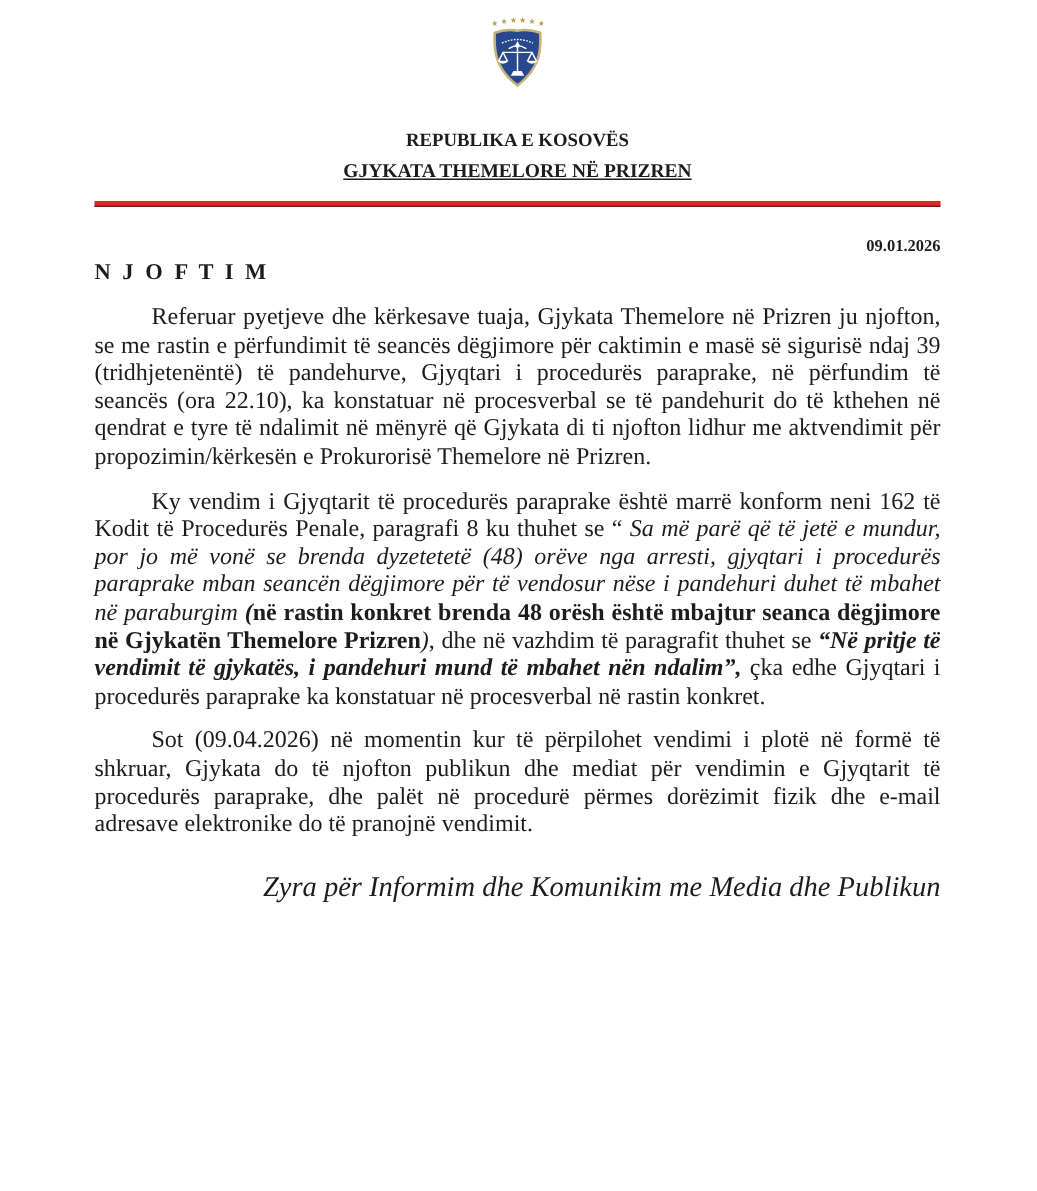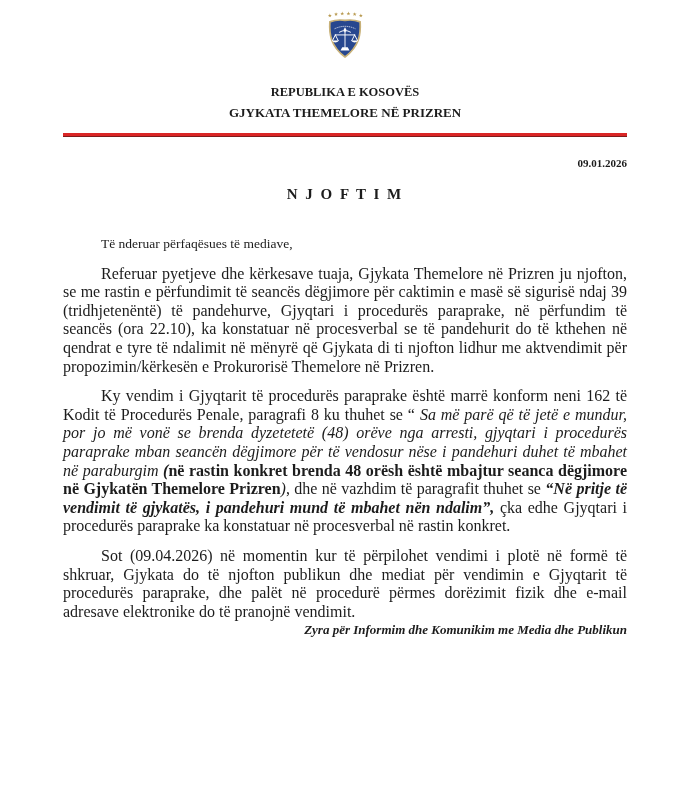--- a/index.html
+++ b/index.html
@@ -9,31 +9,31 @@
     color:#1c1c1c;
     -webkit-font-smoothing:antialiased;
   }
   .page{box-sizing:border-box;width:691px;height:650px;padding:7px 64px 0 63px;}
   .logo-wrap{text-align:center;margin:0 0 14px 0;}
   .logo-wrap svg{display:inline-block;}
   .letterhead{text-align:center;line-height:14px;}
   .lh-line{font-size:12.5px;}
   .lh-bold{font-weight:bold;}
   .lh-group2{margin-top:7px;}
-  .lh-court{font-size:13px;}
+  .lh-court{font-size:13px;text-decoration:underline;}
   .red-rule{margin-top:13px;height:3px;border-bottom:1px solid #7e1b1b;}
   .date-row{margin-top:17px;text-align:right;font-weight:bold;font-size:11px;line-height:18px;}
-  .doc-title{margin-top:13px;text-align:center;font-weight:bold;font-size:15px;letter-spacing:2px;line-height:19px;}
+  .doc-title{text-align:left;font-weight:bold;font-size:15px;letter-spacing:2px;line-height:19px;}
   .salutation{margin:31px 0 0 0;text-indent:38px;font-size:13.5px;line-height:18.6px;}
   .para{margin:11px 0 0 0;text-align:justify;text-indent:38px;font-size:16px;line-height:18.6px;}
   .seg-r{font-style:normal;font-weight:normal;}
   .seg-i{font-style:italic;}
   .seg-b{font-weight:bold;}
   .seg-bi{font-weight:bold;font-style:italic;}
-  .signature{text-align:right;font-weight:bold;font-style:italic;font-size:13px;line-height:18px;}
+  .signature{margin-top:23px;text-align:right;font-weight:normal;font-style:italic;font-size:19px;line-height:18px;}
 </style>
 </head>
 <body>
 
 <div class="page">
 
   <div class="logo-wrap">
     <svg width="62" height="60" viewBox="0 0 90 78" aria-hidden="true">
       <defs>
         <polygon id="star" points="0,-3 0.71,-0.97 2.85,-0.93 1.14,0.37 1.76,2.43 0,1.2 -1.76,2.43 -1.14,0.37 -2.85,-0.93 -0.71,-0.97"></polygon>
@@ -74,21 +74,20 @@
       <div class="lh-line lh-bold lh-court">GJYKATA THEMELORE NË PRIZREN</div>
     </div>
   </div>
 
   <div class="red-rule" style="background: rgb(218, 38, 38);"></div>
 
   <div class="date-row">09.01.2026</div>
 
   <div class="doc-title">N J O F T I M</div>
 
-  <p class="salutation">Të nderuar përfaqësues të mediave,</p>
 
   <p class="para"><span class="seg-r">Referuar pyetjeve dhe kërkesave tuaja, Gjykata Themelore në Prizren ju njofton, se me rastin e përfundimit të seancës dëgjimore për caktimin e masë së sigurisë ndaj 39 (tridhjetenëntë) të pandehurve, Gjyqtari i procedurës paraprake, në përfundim të seancës (ora 22.10), ka konstatuar në procesverbal se të pandehurit do të kthehen në qendrat e tyre të ndalimit në mënyrë që Gjykata di ti njofton lidhur me aktvendimit për propozimin/kërkesën e Prokurorisë Themelore në Prizren.</span></p>
   <p class="para"><span class="seg-r">Ky vendim i Gjyqtarit të procedurës paraprake është marrë konform neni 162 të Kodit të Procedurës Penale, paragrafi 8 ku thuhet se “ </span><span class="seg-i">Sa më parë që të jetë e mundur, por jo më vonë se brenda dyzetetetë (48) orëve nga arresti, gjyqtari i procedurës paraprake mban seancën dëgjimore për të vendosur nëse i pandehuri duhet të mbahet në paraburgim </span><span class="seg-bi">(</span><span class="seg-b">në rastin konkret brenda 48 orësh është mbajtur seanca dëgjimore në Gjykatën Themelore Prizren</span><span class="seg-i">)</span><span class="seg-r">, dhe në vazhdim të paragrafit thuhet se  </span><span class="seg-bi">“Në pritje të vendimit të gjykatës, i pandehuri mund të mbahet nën ndalim”,</span><span class="seg-r"> çka edhe Gjyqtari i procedurës paraprake ka konstatuar në procesverbal në rastin konkret.</span></p>
   <p class="para"><span class="seg-r">Sot (09.04.2026) në momentin kur të përpilohet vendimi i plotë në formë të shkruar, Gjykata do të njofton publikun dhe mediat për vendimin e Gjyqtarit të procedurës paraprake, dhe palët në procedurë përmes dorëzimit fizik dhe e-mail adresave elektronike do të pranojnë vendimit.</span></p>
 
   <div class="signature">Zyra për Informim dhe Komunikim me Media dhe Publikun</div>
 
 </div>
 
 </body></html>

